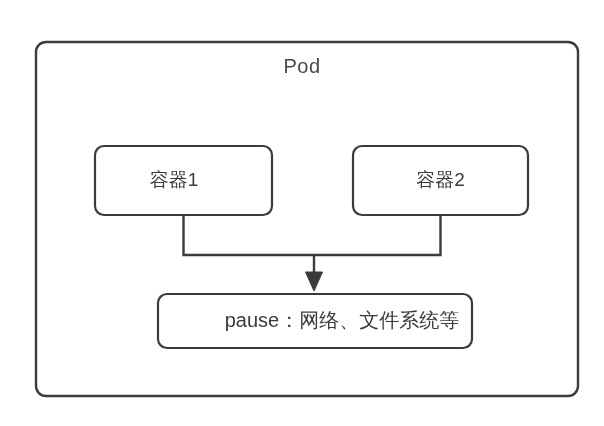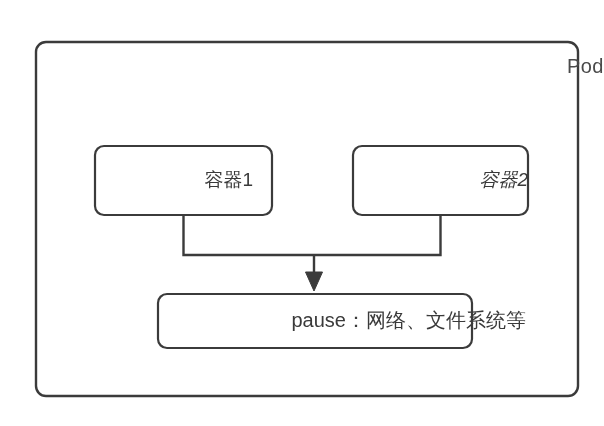--- a/index.html
+++ b/index.html
@@ -41,21 +41,21 @@
   }
   .arrow-head {
     fill: #3b3b3b;
     stroke: #3b3b3b;
     stroke-width: 1;
   }
   .label {
     position: absolute;
     color: #4a4a4a;
     white-space: nowrap;
-    text-align: right;
+    text-align: center;
     line-height: 1;
   }
   #pod-title {
     left: 0;
     top: 56px;
     width: 604px;
     font-size: 20px;
     letter-spacing: 0.5px;
   }
   #container-1-label {
@@ -64,21 +64,20 @@
     width: 158px;
     font-size: 19px;
     color: #3a3a3a;
   }
   #container-2-label {
     left: 353px;
     top: 170px;
     width: 175px;
     font-size: 19px;
     color: #3a3a3a;
-    font-style: italic;
   }
   #pause-label {
     left: 158px;
     top: 310px;
     width: 368px;
     font-size: 20px;
     color: #3a3a3a;
   }
 </style>
 </head>

